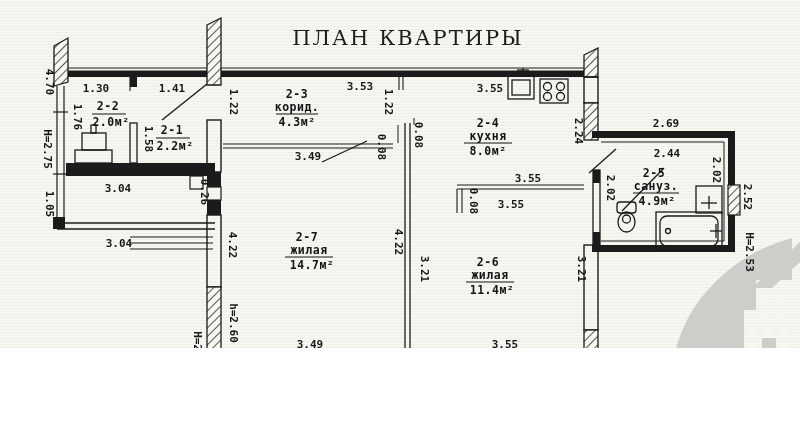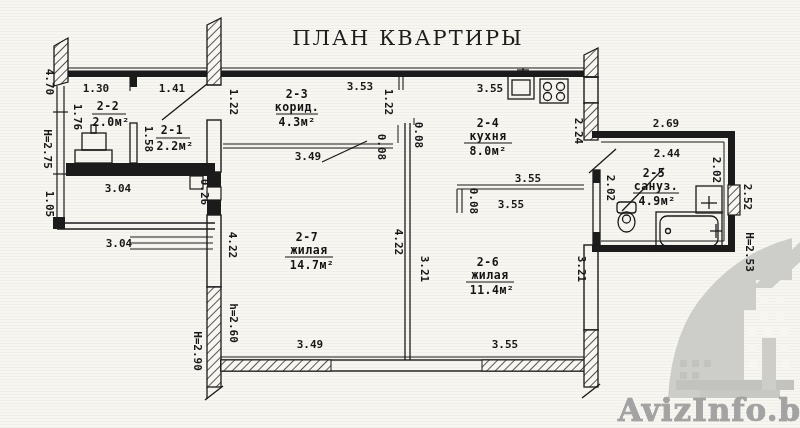--- a/index.html
+++ b/index.html
@@ -1,17 +1,17 @@
 <!DOCTYPE html>
 <html><head>
 <meta charset="utf-8">
 <style>
   html,body{margin:0;padding:0;}
   .page{
-    position:relative;width:800px;height:428px;overflow:hidden;
+    position:relative;width:800px;height:348px;overflow:hidden;
     background:#f7f6f1;
     background-image:repeating-linear-gradient(0deg, rgba(110,105,95,.055) 0 1px, transparent 1px 3px);
     font-family:"DejaVu Sans Mono", monospace;
   }
   svg{position:absolute;left:0;top:0;}
   .d{font:bold 11px "DejaVu Sans Mono", monospace; fill:#181818;}
   .r{font:bold 11.5px "DejaVu Sans Mono", monospace; fill:#141414; letter-spacing:.5px;}
   .title{font:21px "DejaVu Serif", serif; fill:#1d1d1d; letter-spacing:2px;}
   .wm{font:bold 31px "DejaVu Serif", serif; fill:#a3a3a3; letter-spacing:1px;}
   .w{stroke:#1b1b1b; fill:none;}

